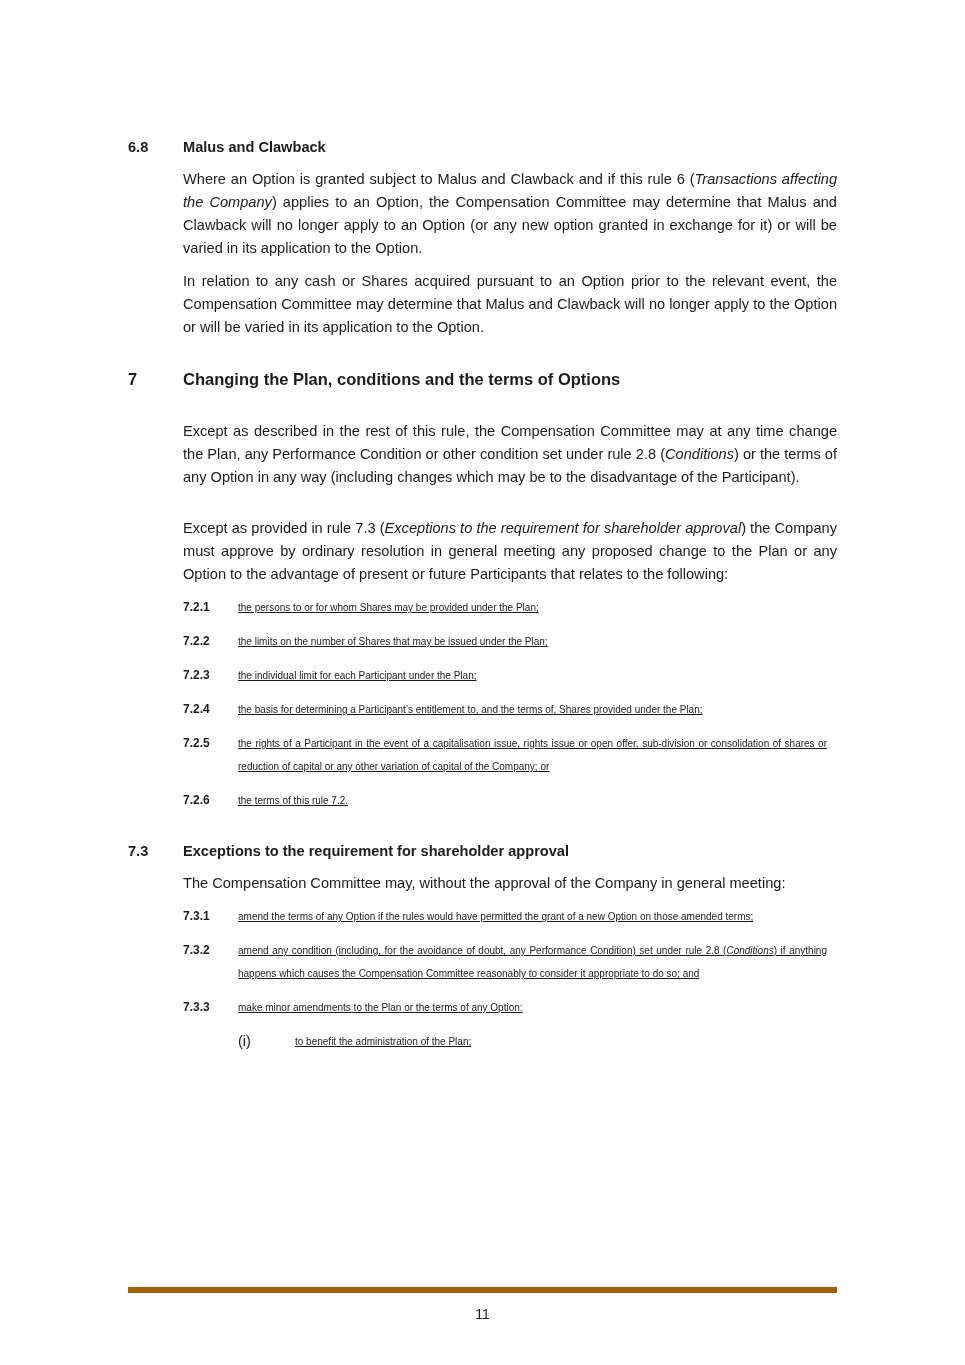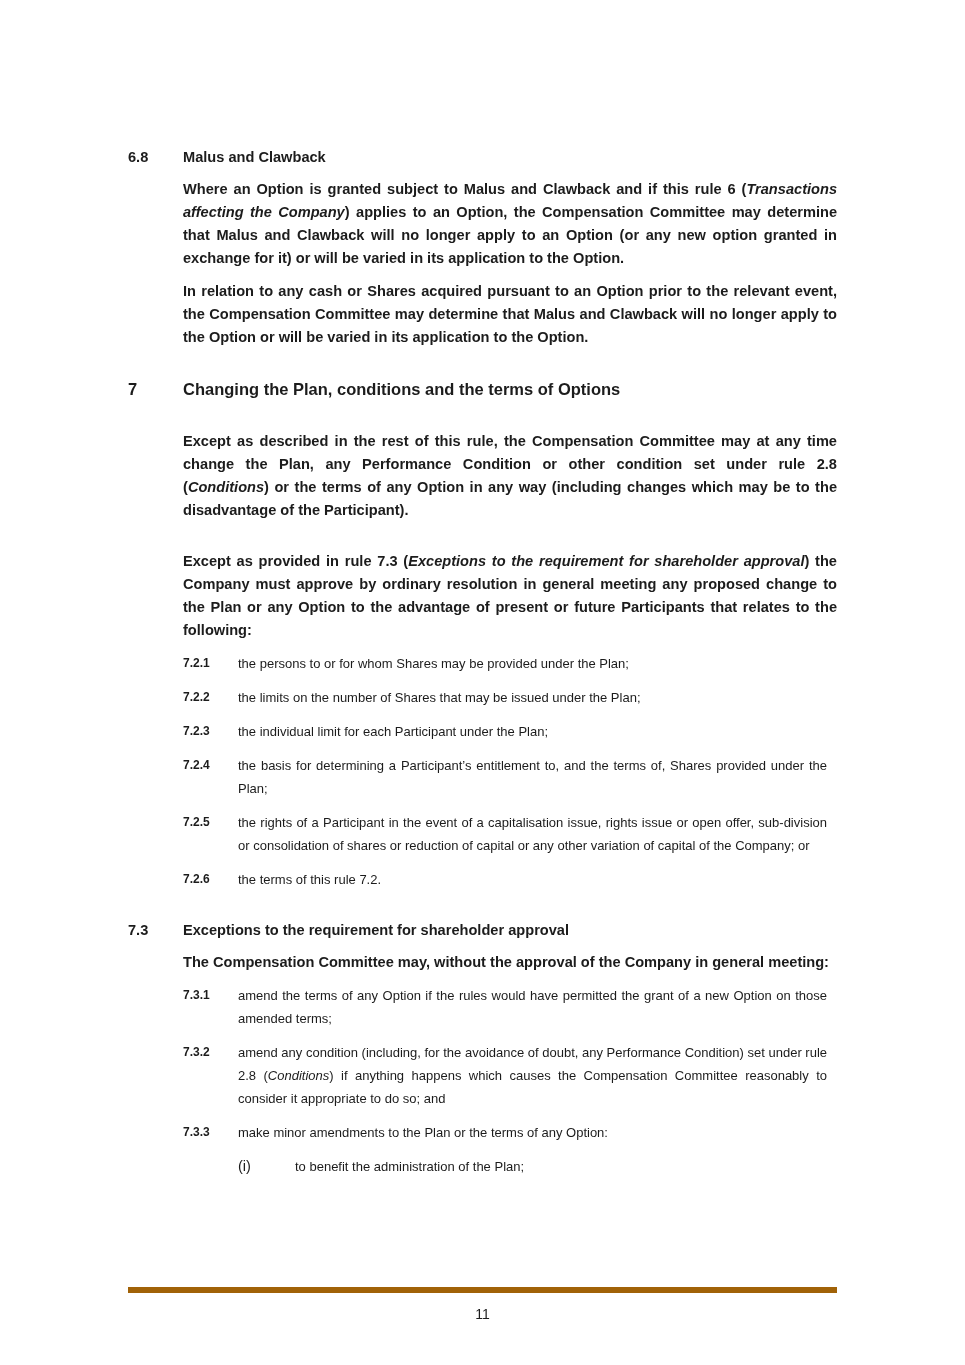--- a/index.html
+++ b/index.html
@@ -11,21 +11,21 @@
     height: 1365px;
     background: #ffffff;
     font-family: "Liberation Sans", "DejaVu Sans", sans-serif;
     color: #1c1c1c;
     overflow: hidden;
   }
   .content {
     position: absolute;
     left: 128px;
     right: 128px;
-    top: 146px;
+    top: 136px;
   }
   .section { margin-top: 28px; }
   .section:first-child { margin-top: 0; }
   .section-heading {
     display: flex;
     font-weight: bold;
     font-size: 14.6px;
     line-height: 23px;
     margin: 0 0 9px 0;
   }
@@ -34,37 +34,37 @@
     line-height: 25px;
     margin-bottom: 0;
   }
   .section-number { flex: 0 0 55px; }
   .section-body { margin-left: 55px; }
   .para {
     font-size: 14.6px;
     line-height: 23px;
     text-align: justify;
     margin: 0 0 10px 0;
-    font-weight: bold;
   }
   .item {
     display: flex;
     margin: 0 10px 11px 0;
   }
   .item-number {
     flex: 0 0 55px;
     font-weight: bold;
     font-size: 12px;
     line-height: 23px;
   }
   .item-text {
     flex: 1;
-    font-size: 13px;
+    font-size: 10px;
     line-height: 23px;
     text-align: justify;
+    text-decoration: underline;
   }
   .roman {
     display: flex;
     margin: 0 0 11px 55px;
   }
   .roman-marker {
     flex: 0 0 57px;
     font-size: 14.6px;
     line-height: 23px;
   }

